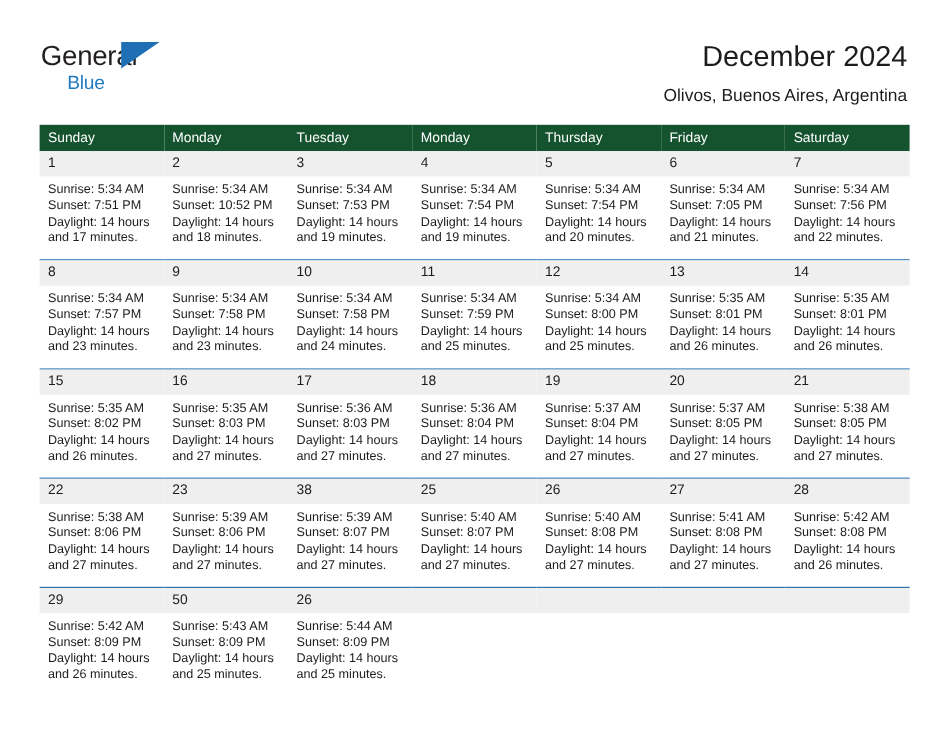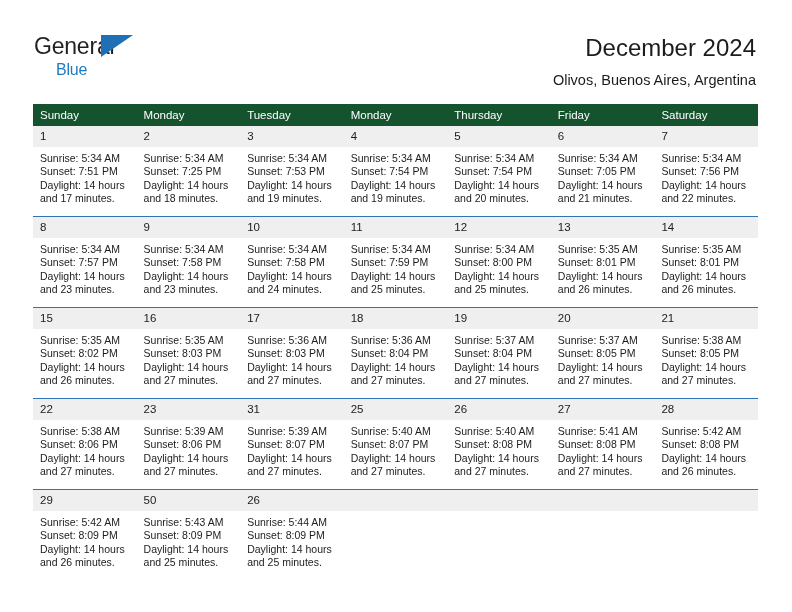--- a/index.html
+++ b/index.html
@@ -205,21 +205,21 @@
                 <div>Daylight: 14 hours</div>
                 <div>and 17 minutes.</div>
               </div>
             </div>
           </td>
         <td>
             <div class="cell">
               <div class="daynum">2</div>
               <div class="details">
                 <div>Sunrise: 5:34 AM</div>
-                <div>Sunset: 7:25 PM</div>
+                <div>Sunset: 10:52 PM</div>
                 <div>Daylight: 14 hours</div>
                 <div>and 18 minutes.</div>
               </div>
             </div>
           </td>
         <td>
             <div class="cell">
               <div class="daynum">3</div>
               <div class="details">
                 <div>Sunrise: 5:34 AM</div>
@@ -453,21 +453,21 @@
               <div class="details">
                 <div>Sunrise: 5:39 AM</div>
                 <div>Sunset: 8:06 PM</div>
                 <div>Daylight: 14 hours</div>
                 <div>and 27 minutes.</div>
               </div>
             </div>
           </td>
         <td>
             <div class="cell">
-              <div class="daynum">31</div>
+              <div class="daynum">38</div>
               <div class="details">
                 <div>Sunrise: 5:39 AM</div>
                 <div>Sunset: 8:07 PM</div>
                 <div>Daylight: 14 hours</div>
                 <div>and 27 minutes.</div>
               </div>
             </div>
           </td>
         <td>
             <div class="cell">

